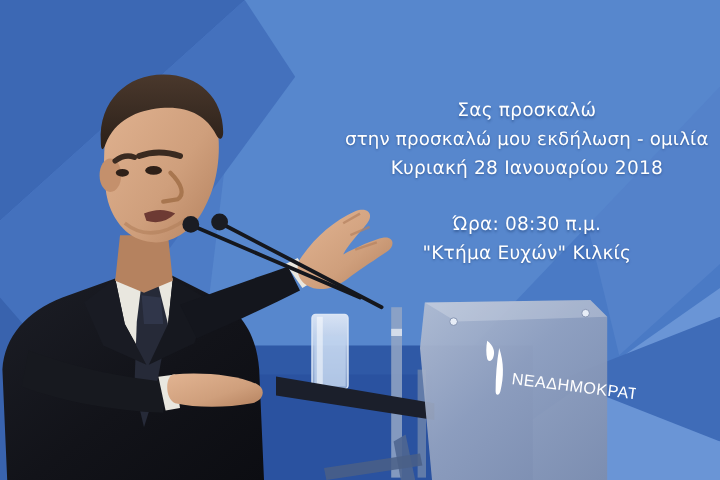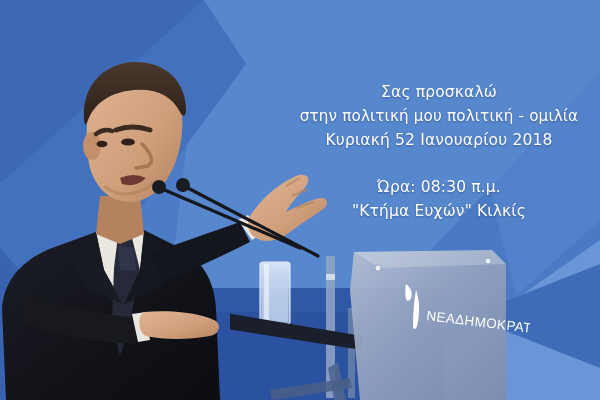--- a/index.html
+++ b/index.html
@@ -244,20 +244,20 @@
 
       <text x="196" y="70" font-family="'Liberation Sans', sans-serif" font-size="13.5" letter-spacing="0.4" fill="#ffffff" transform="rotate(7 196 70)">ΝΕΑΔΗΜΟΚΡΑΤΙΑ</text>
 
       <path d="M108 112 L116 150 L104 150 L98 118 Z" fill="#4f6690" opacity=".9"></path>
       <path d="M40 140 L120 128 L122 138 L42 150 Z" fill="#4a5f86" opacity=".85"></path>
     </svg>
   </div>
 
   <div class="text-block">
     <div class="line">Σας προσκαλώ</div>
-    <div class="line l2">στην πολιτική μου πολιτική - ομιλία</div>
-    <div class="line">Κυριακή 52 Ιανουαρίου 2018</div>
+    <div class="line l2">στην προσκαλώ μου εκδήλωση - ομιλία</div>
+    <div class="line">Κυριακή 28 Ιανουαρίου 2018</div>
     <div class="gap"></div>
     <div class="line">Ώρα: 08:30 π.μ.</div>
     <div class="line">"Κτήμα Ευχών" Κιλκίς</div>
   </div>
 
 </div>
 
 </body></html>

